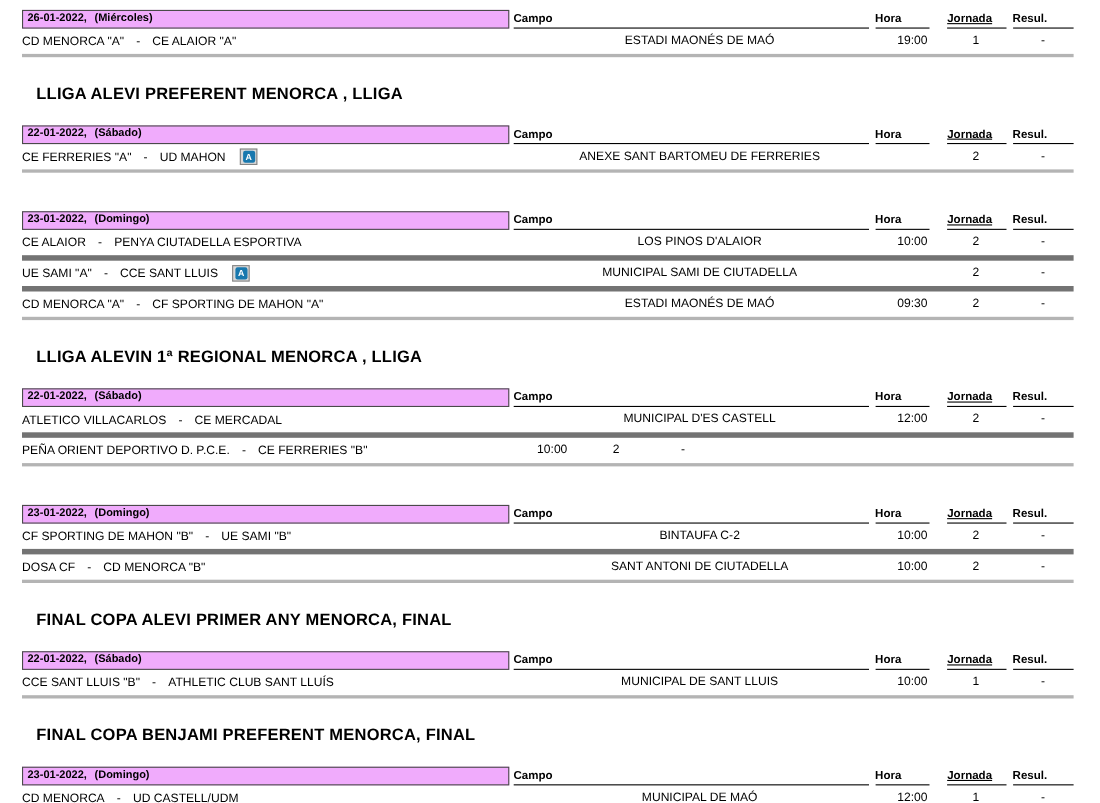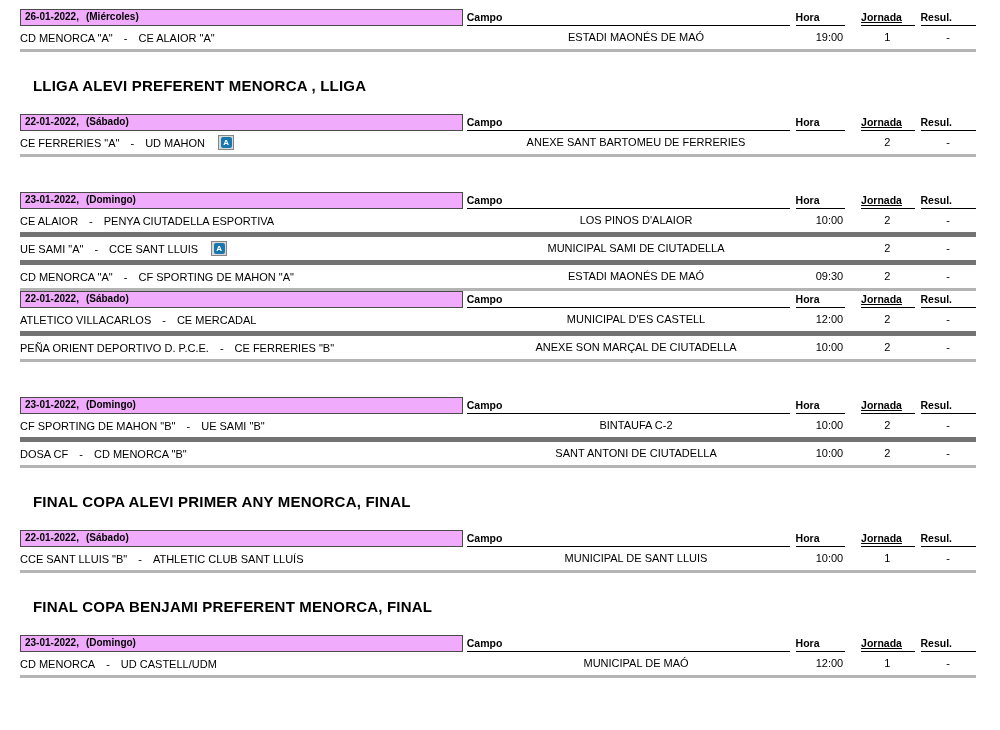--- a/index.html
+++ b/index.html
@@ -178,20 +178,21 @@
             <span class="away">CF SPORTING DE MAHON "A"</span>
           </div>
           <div class="campo-cell">ESTADI MAONÉS DE MAÓ</div>
           <div class="hora-cell">09:30</div>
           <div class="jornada-cell">2</div>
           <div class="resul-cell">-</div>
         </div>
       </div>
     </div>
     <div class="section">
+      <div class="section-heading">LLIGA ALEVIN 1ª REGIONAL MENORCA , LLIGA</div>
       <div class="fixture-table">
         <div class="thead">
           <div class="datebox"><span class="date">22-01-2022,</span><span class="day">(Sábado)</span></div>
           <div class="colh c-campo">Campo</div>
           <div class="colh c-hora">Hora</div>
           <div class="colh c-jornada">Jornada</div>
           <div class="colh c-resul">Resul.</div>
         </div>
         <div class="row">
           <div class="teams">
@@ -203,21 +204,20 @@
           <div class="hora-cell">12:00</div>
           <div class="jornada-cell">2</div>
           <div class="resul-cell">-</div>
         </div>
         <div class="row">
           <div class="teams">
             <span class="home">PEÑA ORIENT DEPORTIVO D. P.C.E.</span>
             <span class="dash">-</span>
             <span class="away">CE FERRERIES "B"</span>
           </div>
-          <div class="campo-cell">ANEXE SON MARÇAL DE CIUTADELLA</div>
           <div class="hora-cell">10:00</div>
           <div class="jornada-cell">2</div>
           <div class="resul-cell">-</div>
         </div>
       </div>
       <div class="fixture-table">
         <div class="thead">
           <div class="datebox"><span class="date">23-01-2022,</span><span class="day">(Domingo)</span></div>
           <div class="colh c-campo">Campo</div>
           <div class="colh c-hora">Hora</div>

